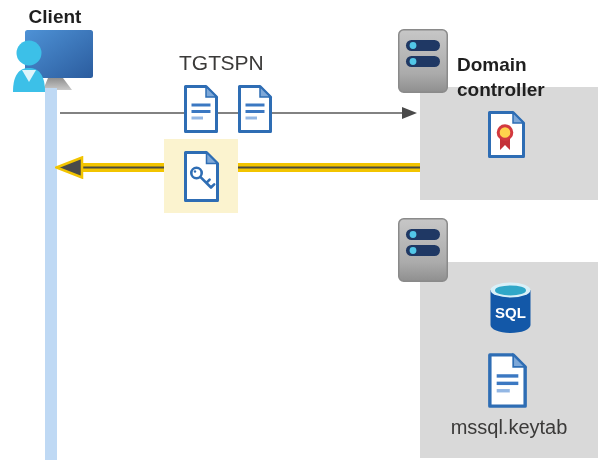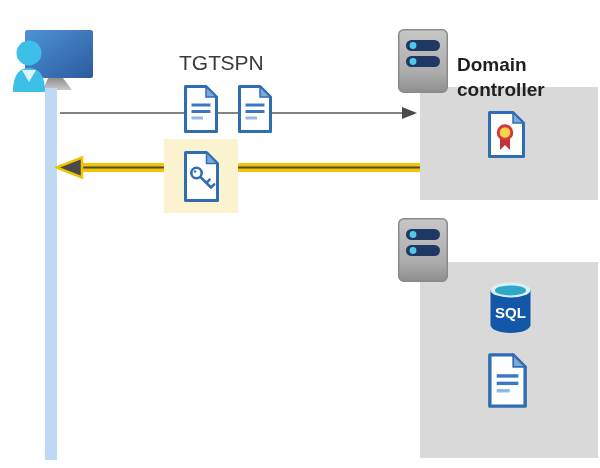--- a/index.html
+++ b/index.html
@@ -39,20 +39,21 @@
           <stop offset="1" stop-color="#C9C9C9"></stop>
       </linearGradient>
       <linearGradient id="srvGrad" x1="0" y1="0" x2="0" y2="1">
         <stop offset="0" stop-color="#C7C7C7"></stop>
           <stop offset="0.7" stop-color="#ABABAB"></stop>
           <stop offset="1" stop-color="#8F8F8F"></stop>
       </linearGradient>
     </defs>
   </svg>
 
+  <div class="abs heading" style="left:10px;top:4px;width:90px;text-align:center;">Client</div>
 
   <svg class="abs" style="left:12px;top:30px;" width="82" height="62" viewBox="0 0 82 62">
     <rect x="13" y="0" width="68" height="48" rx="2.5" fill="url(#monGrad)"></rect>
     <path d="M36 48 L31 60 L60 60 L51 48 Z" fill="url(#standGrad)"></path>
     <g>
       <circle cx="17" cy="23" r="12.5" fill="var(--person-cyan,#3CC0E8)"></circle>
       <path d="M1 62 C1 45 7 38 17 38 C27 38 33 45 33 62 Z" fill="var(--person-cyan,#3CC0E8)"></path>
       <path d="M10 40 L17 52 L24 40 Z" fill="#DFF4FB"></path>
     </g>
   </svg>
@@ -138,14 +139,15 @@
   </svg>
 
   <svg class="abs" style="left:487px;top:352px;" width="41" height="57" viewBox="0 0 36 50">
     <path d="M2.5 2.5 H23 L33.5 13 V47.5 H2.5 Z" fill="#fff" stroke="var(--doc-blue,#2E6DB4)" stroke-width="3" stroke-linejoin="round"></path>
     <path d="M23 2.5 L33.5 13 H23 Z" fill="var(--doc-fold-blue,#7EA8D8)" stroke="var(--doc-blue,#2E6DB4)" stroke-width="1.5"></path>
     <line x1="8.5" y1="21" x2="27.5" y2="21" stroke="var(--doc-line-blue,#3B78C2)" stroke-width="3"></line>
     <line x1="8.5" y1="27.5" x2="27.5" y2="27.5" stroke="var(--doc-line-blue,#3B78C2)" stroke-width="3"></line>
     <line x1="8.5" y1="34" x2="20" y2="34" stroke="var(--doc-line-light,#93B7E4)" stroke-width="3"></line>
   </svg>
 
+  <div class="abs file-label" style="left:425px;top:416px;width:168px;">mssql.keytab</div>
 
 </div>
 
 </body></html>

